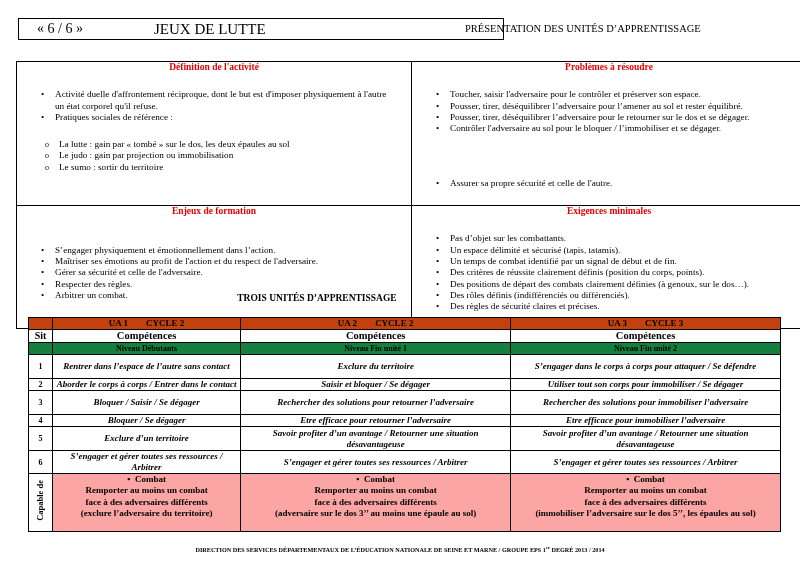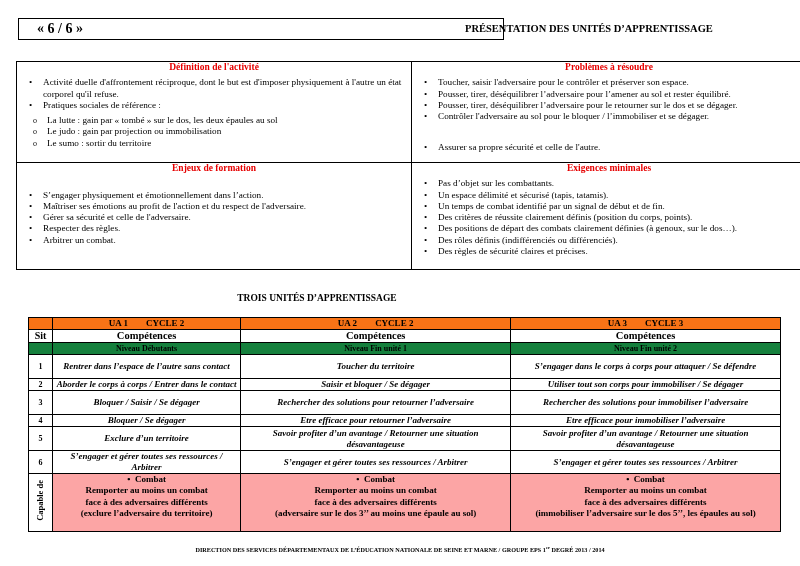--- a/index.html
+++ b/index.html
@@ -1,58 +1,59 @@
 <!DOCTYPE html>
 <html><head>
 <meta charset="utf-8">
 <style>
   html, body { margin:0; padding:0; background:#ffffff; }
   body { width:800px; height:566px; position:relative; overflow:hidden;
          font-family:"Liberation Serif", "DejaVu Serif", serif; color:#000; }
   .tb { position:absolute; left:18px; top:18px; width:486px; height:22px;
         border:1px solid #000; box-sizing:border-box; }
-  .tb span { position:absolute; top:2px; font-weight:bold; white-space:nowrap; }
+  .tb span { position:absolute; top:2px; font-weight:normal; white-space:nowrap; }
   .tb .num { left:18px; font-size:14px; }
   .tb .title { left:135px; font-size:15px; }
   .tb .sub { left:446px; font-size:10.5px; top:4px; }
 
   table { border-collapse:collapse; position:absolute; }
   .top { left:16px; top:61px; width:791px; }
   .top td { border:1px solid #000; vertical-align:top; padding:0; font-size:9.2px; line-height:11.3px; width:50%; }
   .top .h { color:#e60000; font-weight:bold; text-align:center; font-size:9.5px; }
-  .top ul { margin:4px; padding:0 0 0 22px; list-style:none; }
+  .top ul { margin:16px; padding:0 0 0 22px; list-style:none; }
   .top li { position:relative; }
   .top li::before { content:"•"; position:absolute; left:-14px; }
   .top ul.sub2 { padding-left:26px; }
   .top ul.sub2 li::before { content:"o"; font-size:8px; left:-14px; }
   .gap { height:11.3px; }
 
   .sectiontitle { position:absolute; left:0; width:634px; top:293px; text-align:center;
                   font-weight:bold; font-size:9.5px; }
 
   .ua { left:28px; top:317px; width:753px; font-size:9px; }
   .ua td { border:1px solid #000; text-align:center; padding:0 2px; font-weight:bold; line-height:11px; }
-  .ua .yel td, .ua td.yel { background:#f97316; }
+  .ua .yel td, .ua td.yel { background:#c2410c; }
   .ua .org td { background:#15803d; font-size:8px; }
   .ua .comp td { font-size:10.5px; line-height:12px; }
   .ua td.sit { width:19px; font-size:8px; }
   .ua td.it { font-style:italic; font-size:9px; }
   .ua .cap td { background:#fca5a5; font-size:9px; line-height:11.3px; vertical-align:top; }
   .ua .cap td.capl { background:#ffc000; }
   .vert { writing-mode:vertical-rl; transform:rotate(180deg); font-size:8.5px; display:inline-block; }
 
   .footer { position:absolute; top:545px; left:0; width:800px; text-align:center;
             font-size:6.2px; font-weight:bold; }
   sup { font-size:4.5px; }
 </style>
 </head>
 <body>
 
 <div class="tb">
   <span class="num">« 6 / 6 »</span>
+  <span class="title">JEUX DE LUTTE</span>
   <span class="sub">PRÉSENTATION DES UNITÉS D’APPRENTISSAGE</span>
 </div>
 
 <table class="top">
   <tbody>
       <tr>
     <td style="height:100px">
       <div class="h">Définition de l'activité</div>
       <ul>
         <li>Activité duelle d'affrontement réciproque, dont le but est d'imposer physiquement à l'autre un état corporel qu'il refuse.</li>
@@ -124,21 +125,21 @@
   </tr>
   <tr class="org">
     <td class="sit"></td>
     <td>Niveau Débutants</td>
     <td>Niveau Fin unité 1</td>
     <td>Niveau Fin unité 2</td>
   </tr>
   <tr style="height:24px">
     <td class="sit">1</td>
     <td class="it">Rentrer dans l’espace de l’autre sans contact</td>
-    <td class="it">Toucher du territoire</td>
+    <td class="it">Exclure du territoire</td>
     <td class="it">S’engager dans le corps à corps pour attaquer / Se défendre</td>
   </tr>
   <tr>
     <td class="sit">2</td>
     <td class="it">Aborder le corps à corps / Entrer dans le contact</td>
     <td class="it">Saisir et bloquer / Se dégager</td>
     <td class="it">Utiliser tout son corps pour immobiliser / Se dégager</td>
   </tr>
   <tr style="height:24px">
     <td class="sit">3</td>

